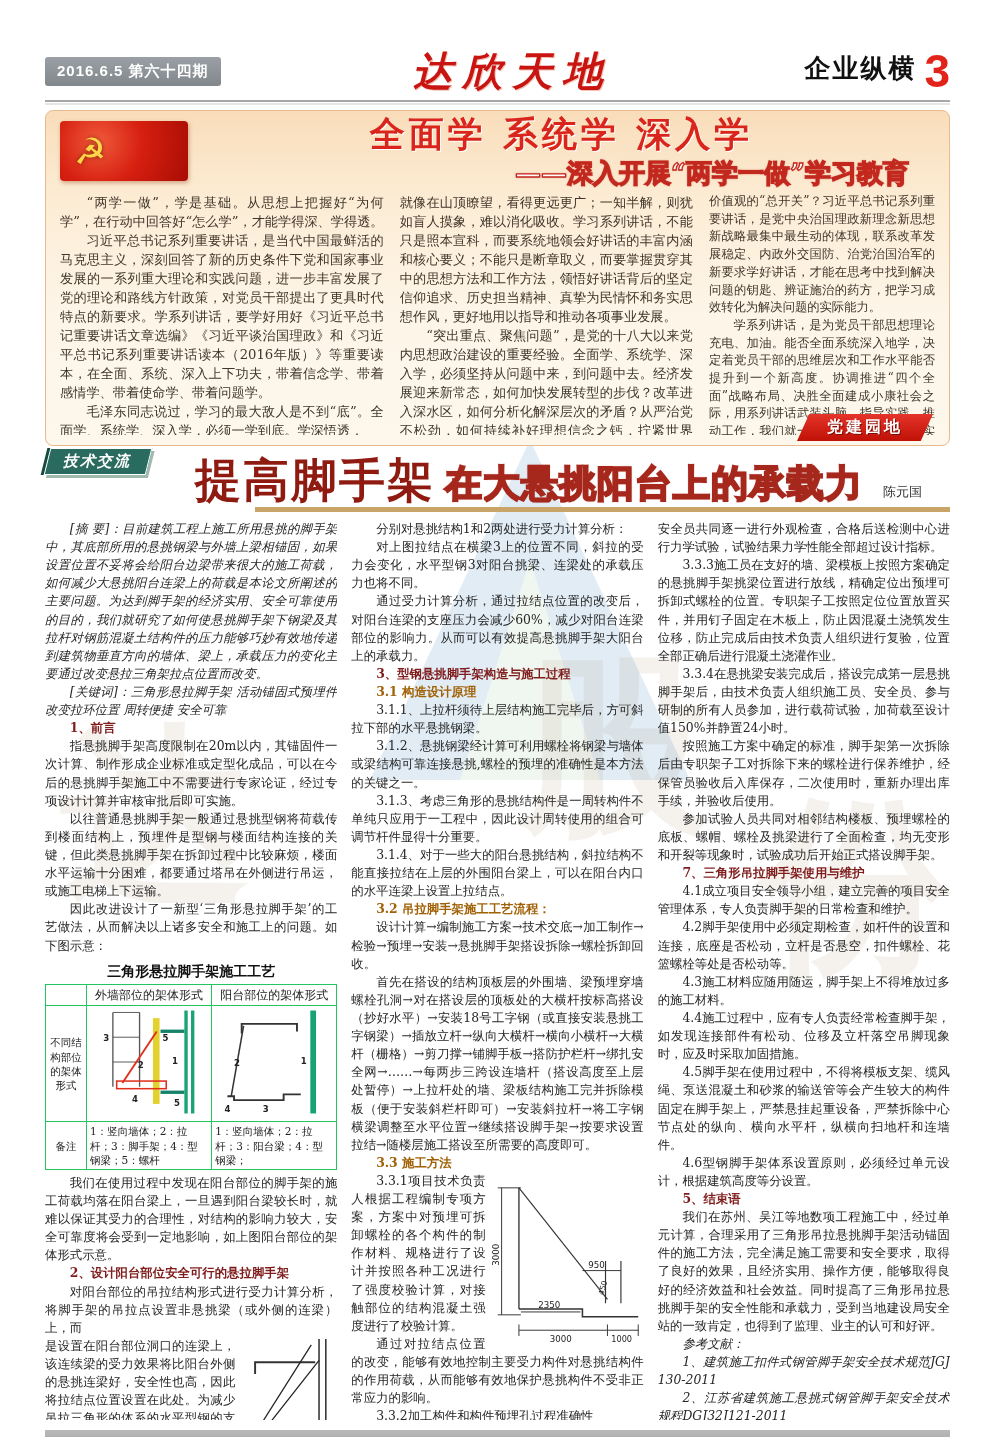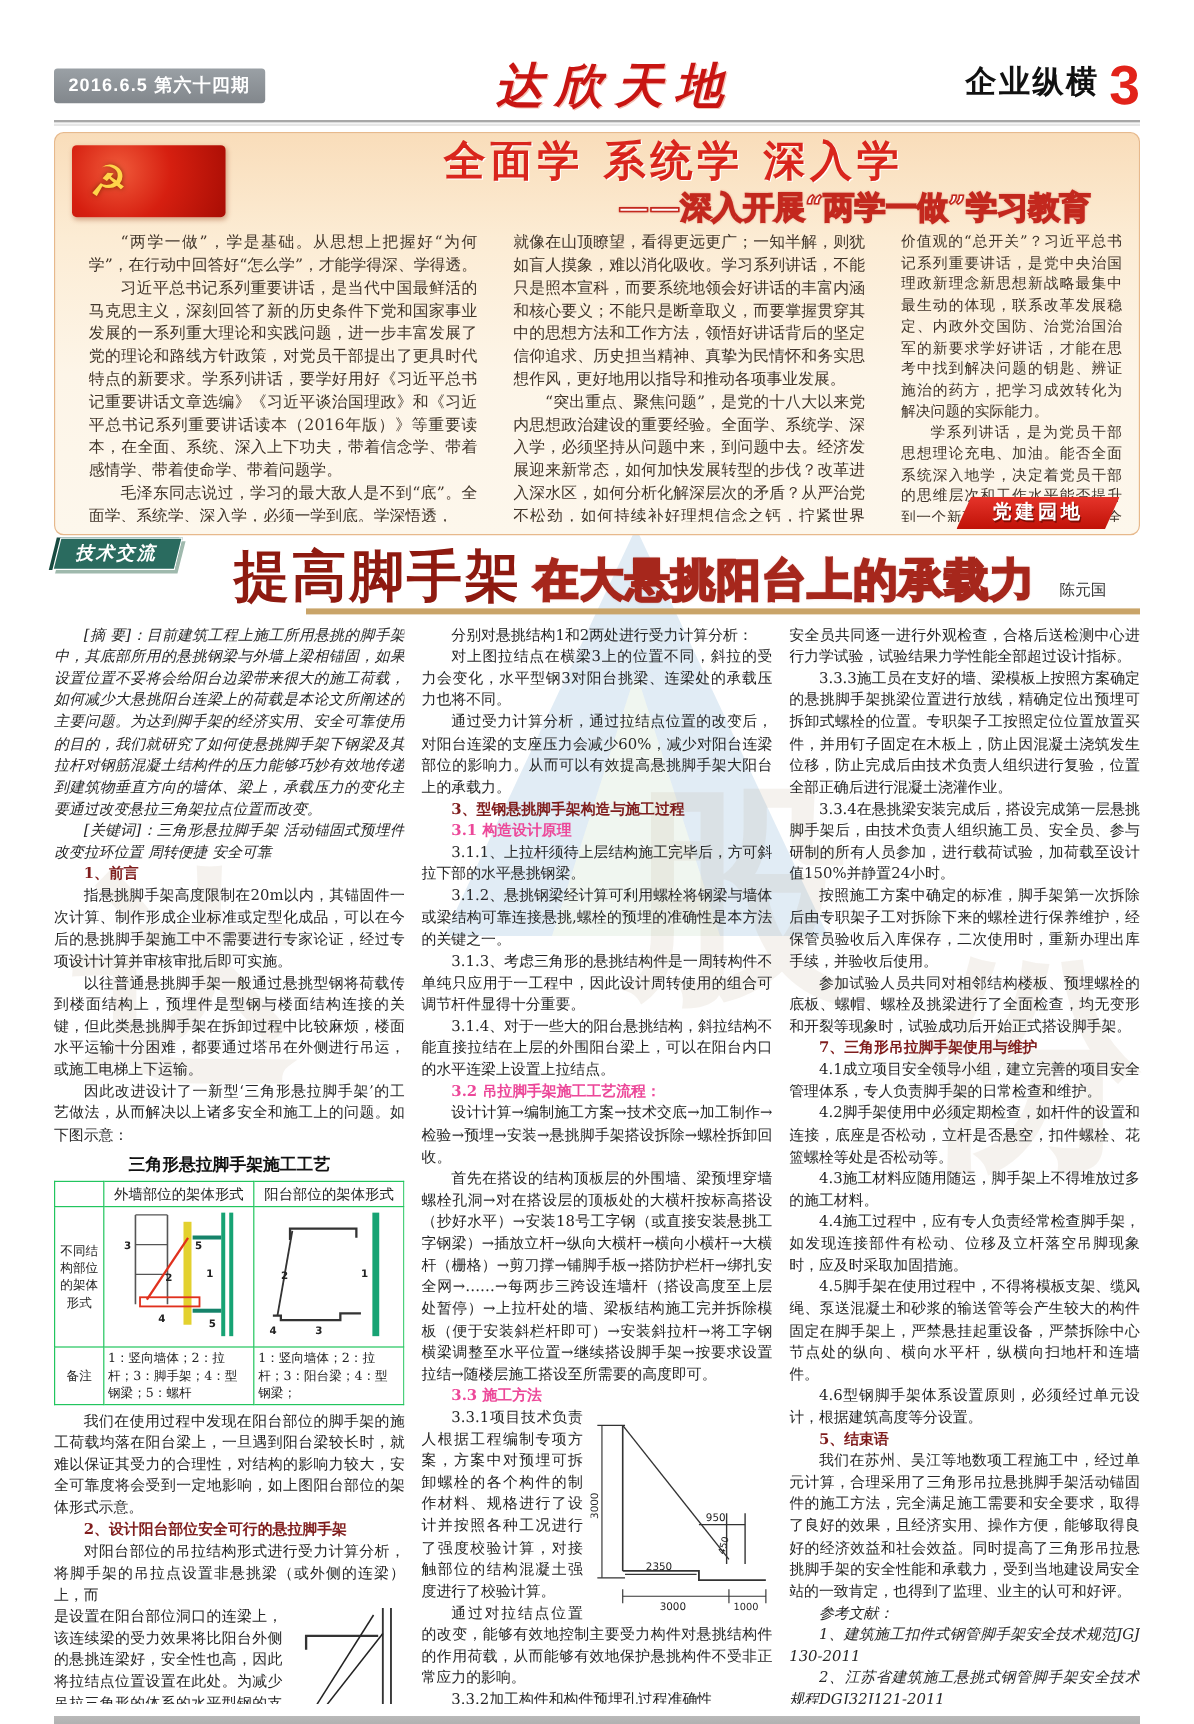--- a/index.html
+++ b/index.html
@@ -29,21 +29,21 @@
   .emblem{color:#ffd54a;font-size:36px;margin-left:14px;text-shadow:0 0 4px #7d2b00;
           font-family:"DejaVu Sans",sans-serif;}
   .banner-titles{flex:1;text-align:center;}
   .banner-title{font-size:35px;font-weight:bold;color:#d9251c;letter-spacing:4px;
                 text-shadow:1px 1px 0 #fff;}
   .banner-subtitle{font-size:26px;font-weight:bold;color:#fff;text-align:right;
                    margin:-2px 26px 0 0;
                    -webkit-text-stroke:1.3px #c3281e;text-shadow:0 0 2px #c3281e;}
   .lead-cols{display:flex;gap:16px;margin-top:6px;height:242px;overflow:hidden;
              font-size:13.2px;line-height:1.44;color:#40352a;}
-  .lead-col{overflow:hidden;margin-left:14px;}
+  .lead-col{overflow:hidden;}
   .lead-c1{flex:0 0 37%;}
   .lead-c2{flex:0 0 33.5%;}
   .lead-c3{flex:1;font-size:12.3px;}
   .lead-col p{margin:0;text-align:justify;text-indent:2em;}
   .lead-col p.noind{text-indent:0;}
   .pj-ribbon{position:absolute;right:16px;bottom:4px;background:linear-gradient(180deg,#e5342a,#c01107);
              color:#fff;font-weight:bold;font-size:16px;letter-spacing:3px;padding:3px 30px;
              clip-path:polygon(9% 0,100% 0,91% 100%,0 100%);text-shadow:1px 1px 0 #7d0d05;}
   
   .tech{position:relative;margin-top:6px;z-index:1;}
@@ -57,21 +57,21 @@
                    -webkit-text-stroke:2px #a6271c;text-shadow:0 0 2px #a6271c;letter-spacing:1px;}
   .tech-author{font-size:13px;color:#333;margin-left:20px;}
   .gold-rule{position:absolute;left:210px;right:0;bottom:0;height:5px;background:#c9a469;}
   .tech-cols{display:flex;gap:14px;margin-top:8px;height:900px;overflow:hidden;
              font-size:12.4px;line-height:1.46;color:#262626;}
   .tcol{flex:1;overflow:hidden;min-width:0;}
   .tcol p{margin:0;text-align:justify;text-indent:2em;word-break:break-all;}
   .tcol p.noind{text-indent:0;}
   .kai{font-style:italic;}
   .rh{color:#7f1d1d;font-weight:bold;margin:2px 0;}
-  .bh{font-weight:bold;color:#ec4899;margin:2px 0;}
+  .bh{font-weight:bold;color:#a16207;margin:2px 0;}
   
   .proc-title{text-align:center;font-weight:bold;font-size:14px;margin:6px 0 3px;color:#111;}
   table.proc{width:100%;border-collapse:collapse;font-size:10.5px;line-height:1.35;color:#222;
              table-layout:fixed;margin-bottom:4px;}
   table.proc td{border:1px solid #22c55e;padding:2px 3px;vertical-align:middle;word-break:break-all;}
   td.lblcol{width:34px;text-align:center;padding:2px 1px;}
   td.hdrcell{text-align:center;font-size:12px;}
   td.diagcell{text-align:center;padding:3px 2px;}
   
   .float-diag{float:right;margin:2px 0 2px 6px;}

